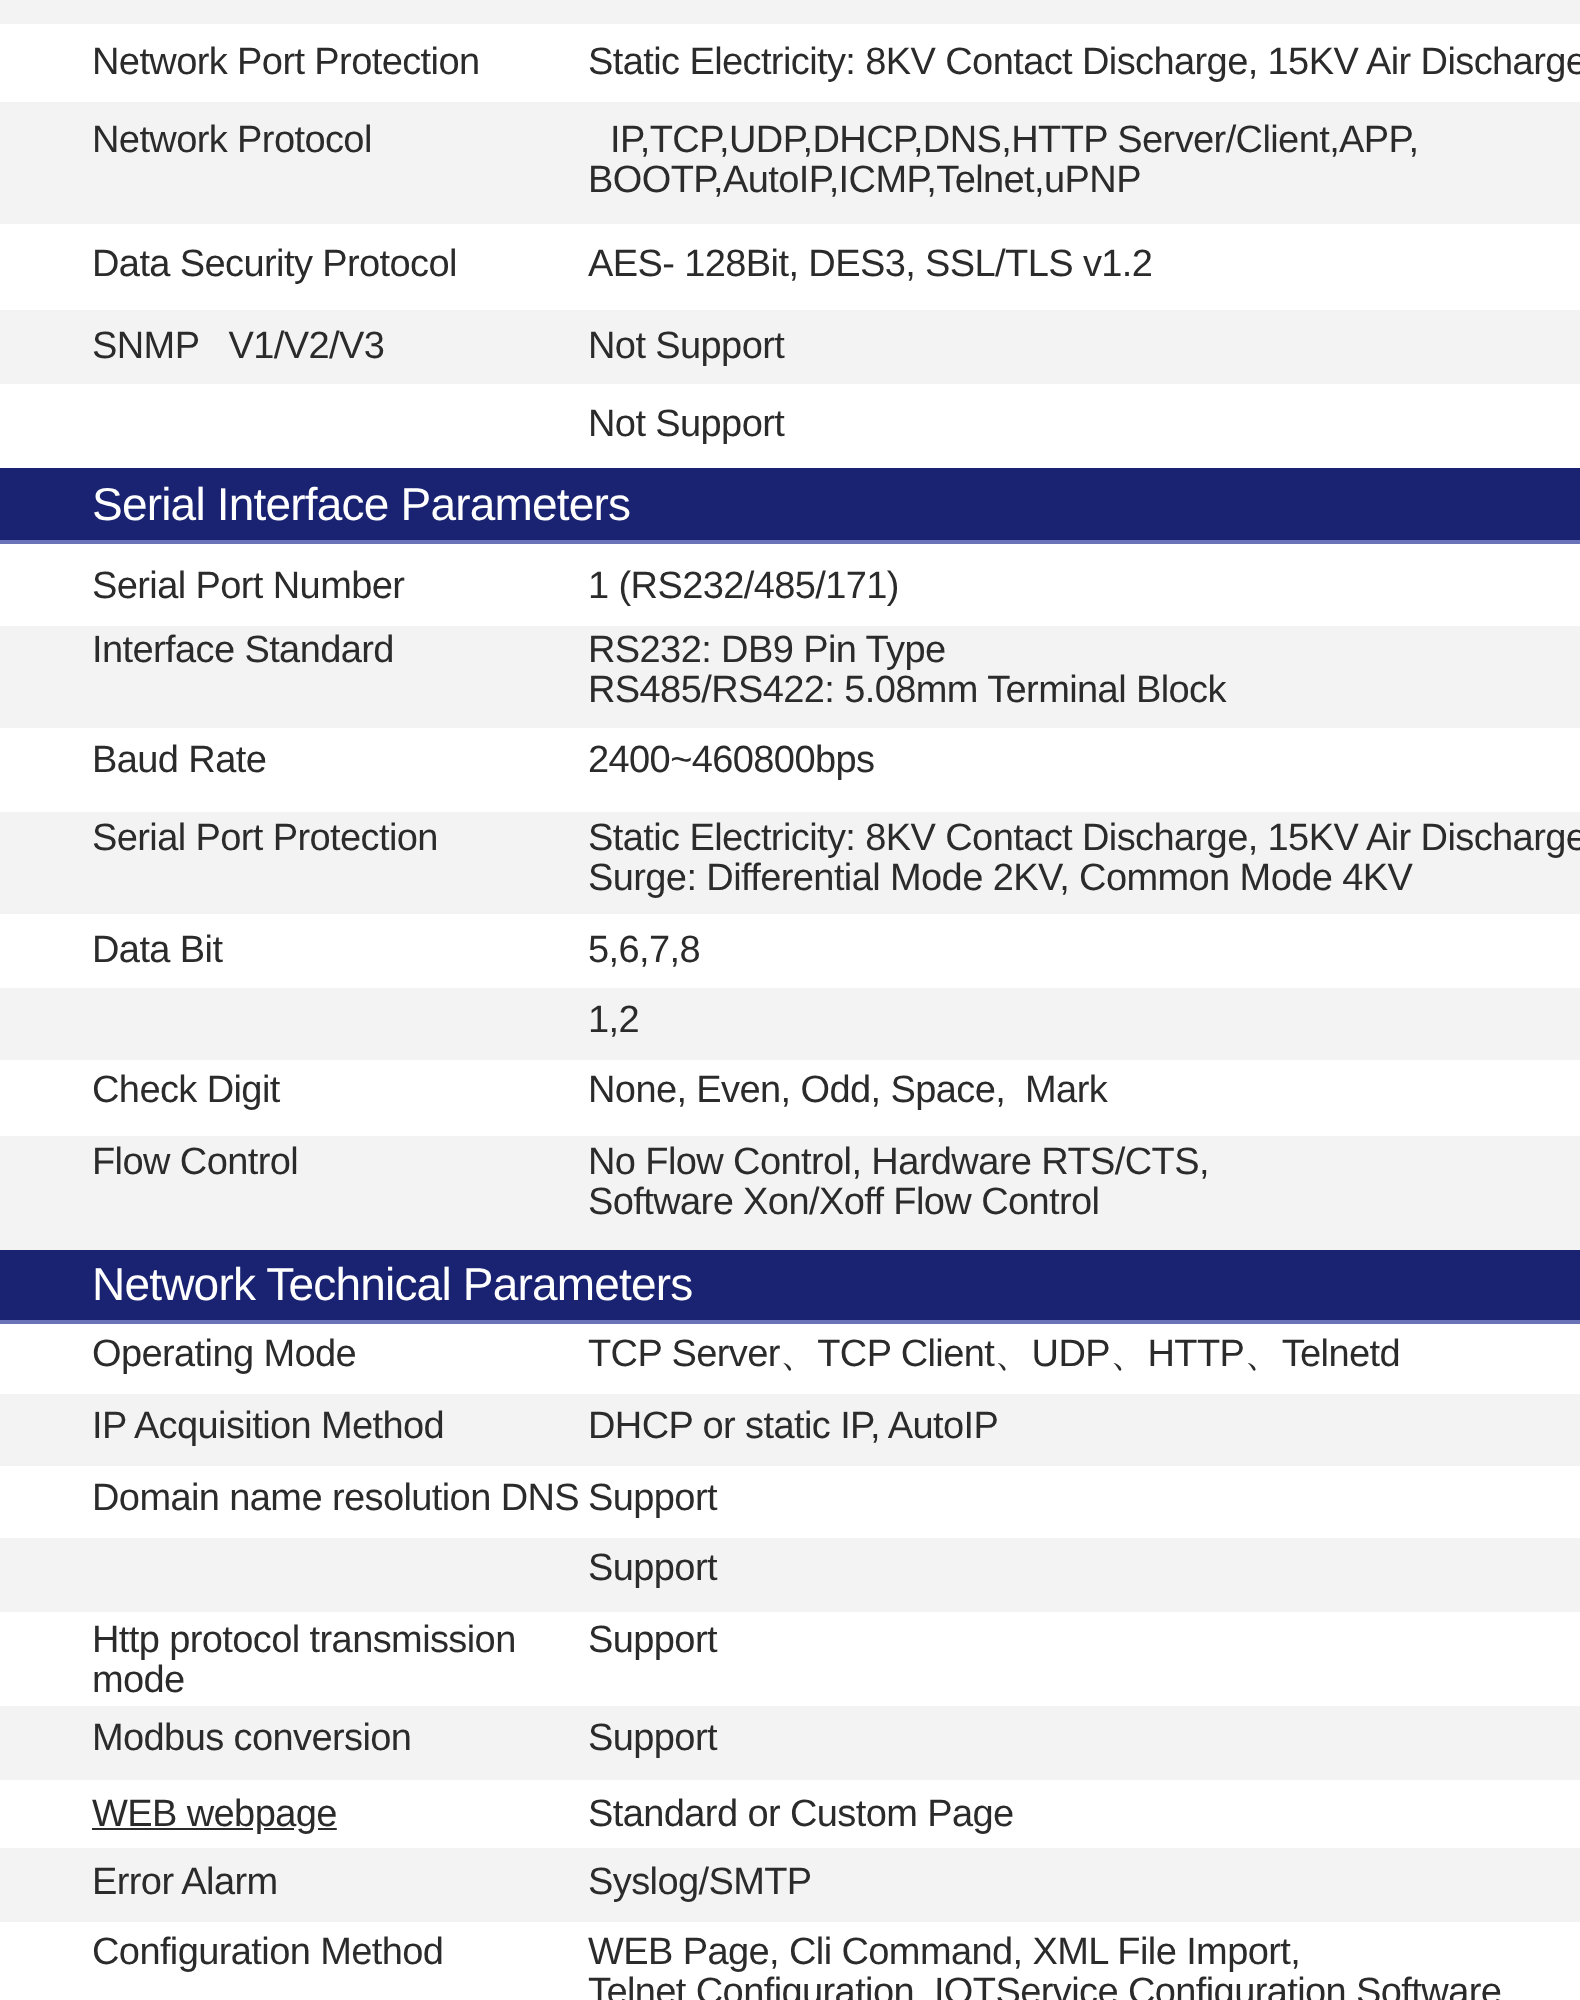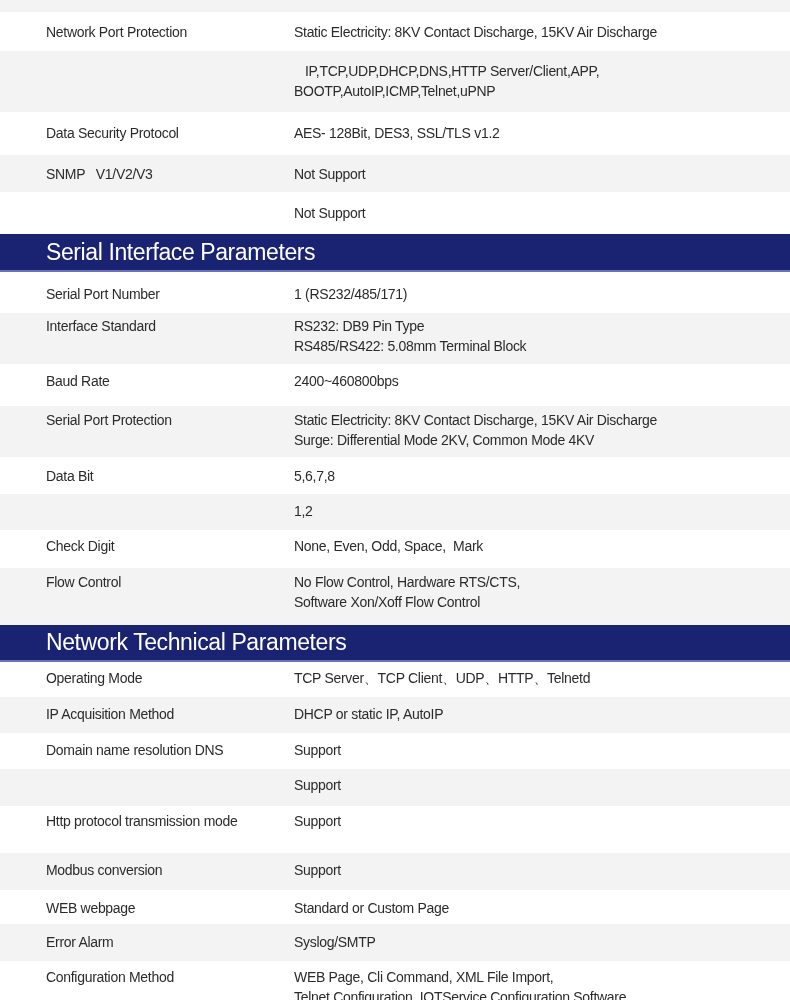--- a/index.html
+++ b/index.html
@@ -9,21 +9,21 @@
       font-family: "Liberation Sans", "DejaVu Sans", sans-serif;
       color: #2b2b2b;
     }
     .spec-table { position: absolute; left: 0; width: 790px; }
     .row {
       position: absolute; left: 0; width: 790px; box-sizing: border-box;
     }
     .row.gray { background: #f3f3f3; }
     .row.white { background: #ffffff; }
     .cell-label, .cell-value {
-      position: absolute; font-size: 14px; line-height: 20px;
+      position: absolute; font-size: 19px; line-height: 20px;
       letter-spacing: -0.3px; white-space: nowrap;
     }
     .cell-label { left: 46px; width: 232px; white-space: normal; }
     .cell-value { left: 294px; }
     .header {
       position: absolute; left: 0; width: 790px; box-sizing: border-box;
       background: #1a2372; border-bottom: 2px solid #6a73b8;
     }
     .header-title {
       position: absolute; left: 46px; color: #ffffff; font-size: 23px;
@@ -37,20 +37,21 @@
 
   <div class="row gray" style="top:-30px;height:42px;">
     
     
   </div>
   <div class="row white" style="top:12px;height:39px;">
     <span class="cell-label" style="top:10px;">Network Port Protection</span>
     <span class="cell-value" style="top:10px;">Static Electricity: 8KV Contact Discharge, 15KV Air Discharge</span>
   </div>
   <div class="row gray" style="top:51px;height:61px;">
+    <span class="cell-label" style="top:10px;">Network Protocol</span>
     <span class="cell-value" style="top:10px;margin-left:11px;">IP,TCP,UDP,DHCP,DNS,HTTP Server/Client,APP,</span>
     <span class="cell-value" style="top:30px;">BOOTP,AutoIP,ICMP,Telnet,uPNP</span>
   </div>
   <div class="row white" style="top:112px;height:43px;">
     <span class="cell-label" style="top:11px;">Data Security Protocol</span>
     <span class="cell-value" style="top:11px;">AES- 128Bit, DES3, SSL/TLS v1.2</span>
   </div>
   <div class="row gray" style="top:155px;height:37px;">
     <span class="cell-label" style="top:9px;white-space:pre;">SNMP   V1/V2/V3</span>
     <span class="cell-value" style="top:9px;">Not Support</span>
@@ -119,21 +120,21 @@
   </div>
   <div class="row white" style="top:806px;height:47px;">
     <span class="cell-label" style="top:5px;width:215px;">Http protocol transmission mode</span>
     <span class="cell-value" style="top:5px;">Support</span>
   </div>
   <div class="row gray" style="top:853px;height:37px;">
     <span class="cell-label" style="top:7px;">Modbus conversion</span>
     <span class="cell-value" style="top:7px;">Support</span>
   </div>
   <div class="row white" style="top:890px;height:34px;">
-    <span class="cell-label" style="top:8px;">WEB webpage</span>
+    <span class="cell-label" style="top:8px;text-decoration:underline;">WEB webpage</span>
     <span class="cell-value" style="top:8px;">Standard or Custom Page</span>
   </div>
   <div class="row gray" style="top:924px;height:37px;">
     <span class="cell-label" style="top:8px;">Error Alarm</span>
     <span class="cell-value" style="top:8px;">Syslog/SMTP</span>
   </div>
   <div class="row white" style="top:961px;height:60px;">
     <span class="cell-label" style="top:6px;">Configuration Method</span>
     <span class="cell-value" style="top:6px;">WEB Page, Cli Command, XML File Import,</span>
     <span class="cell-value" style="top:26px;">Telnet Configuration, IOTService Configuration Software</span>

